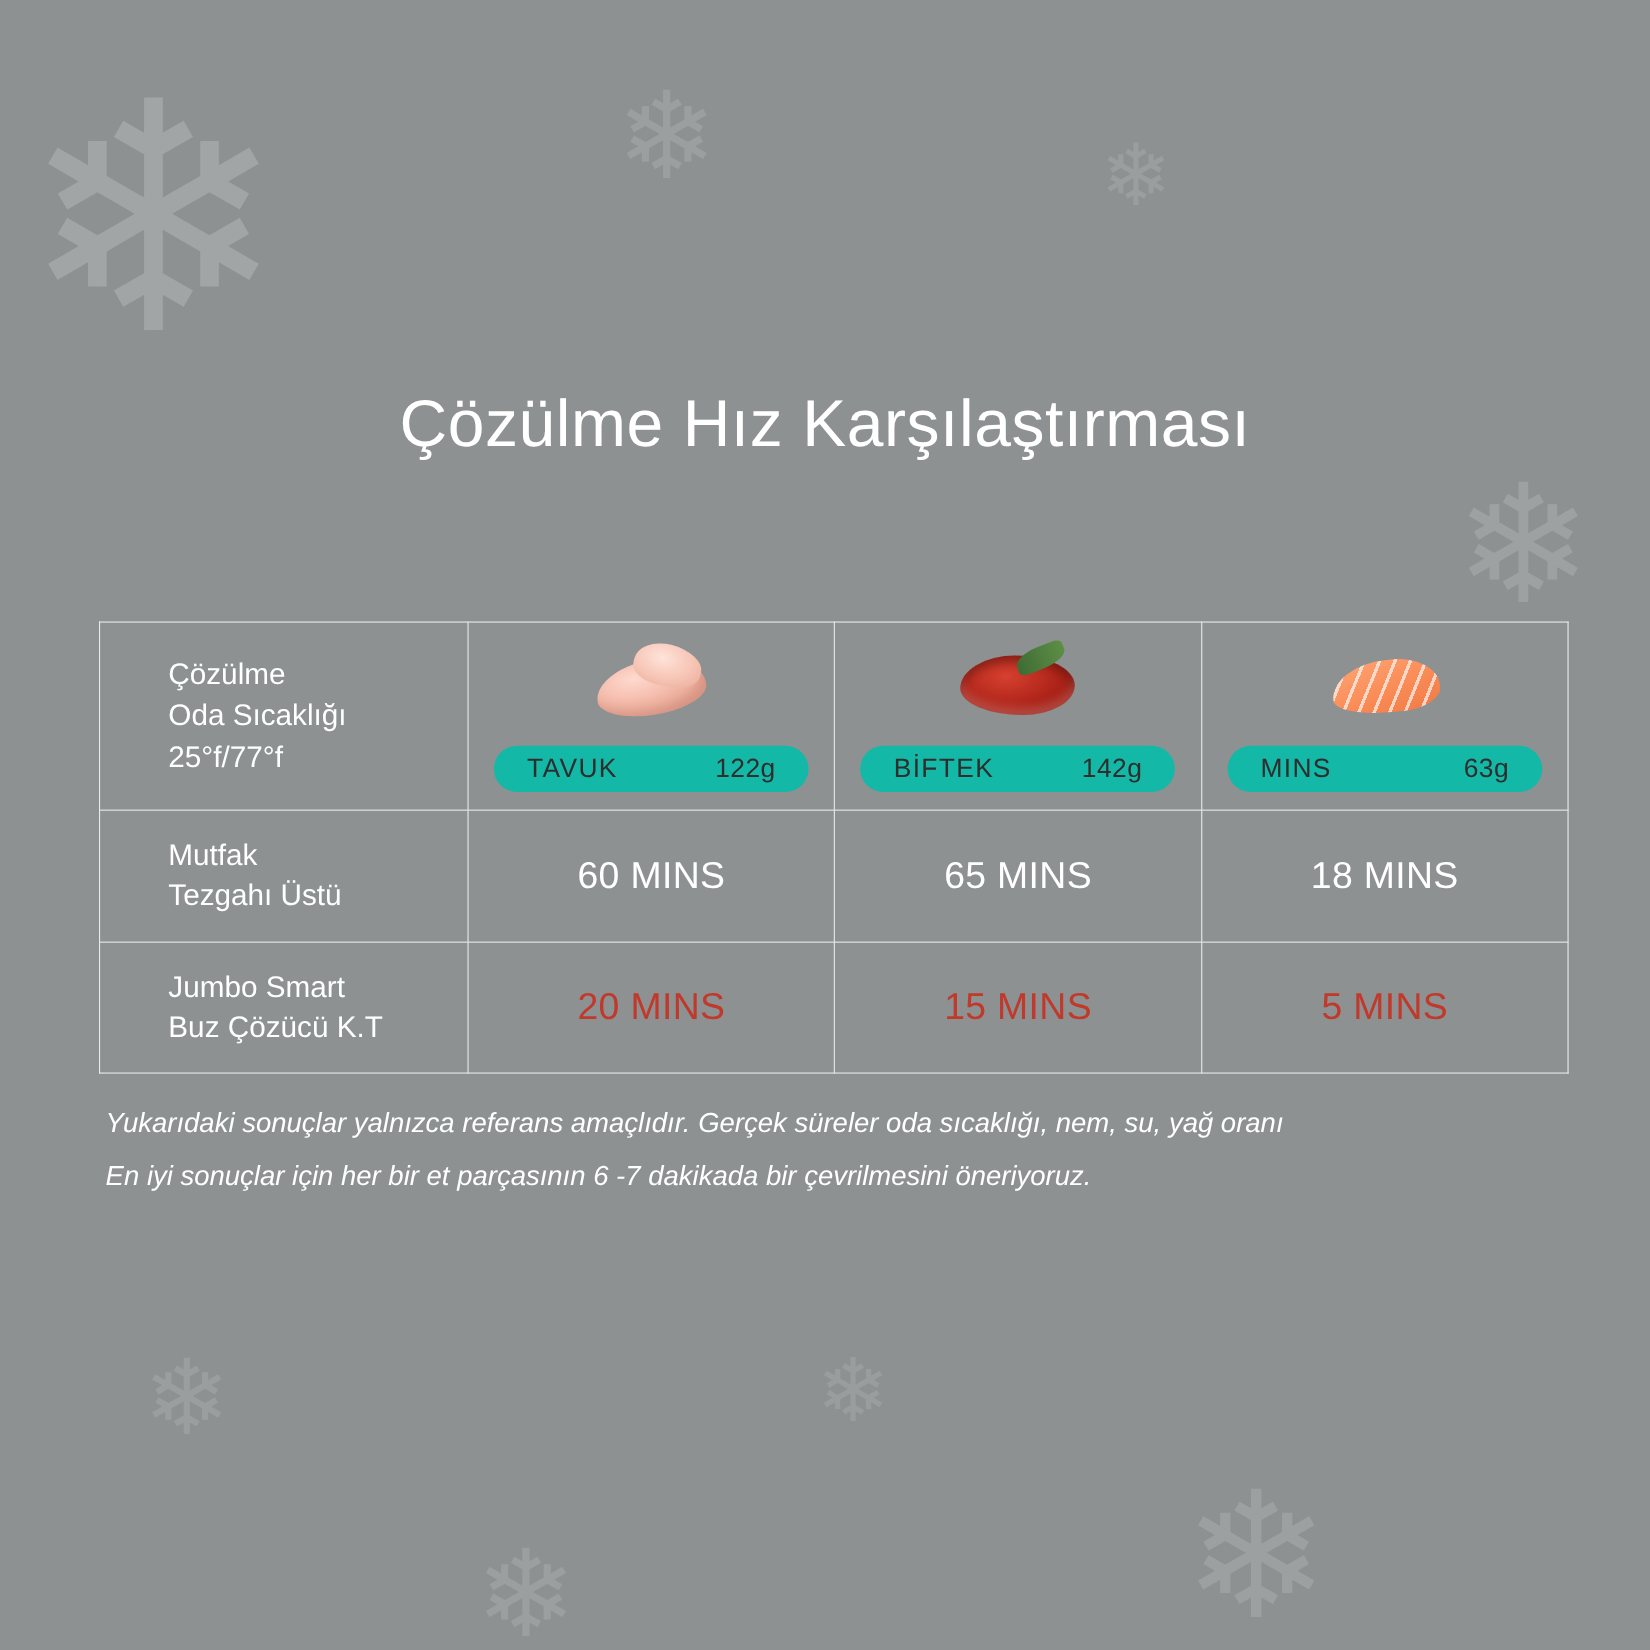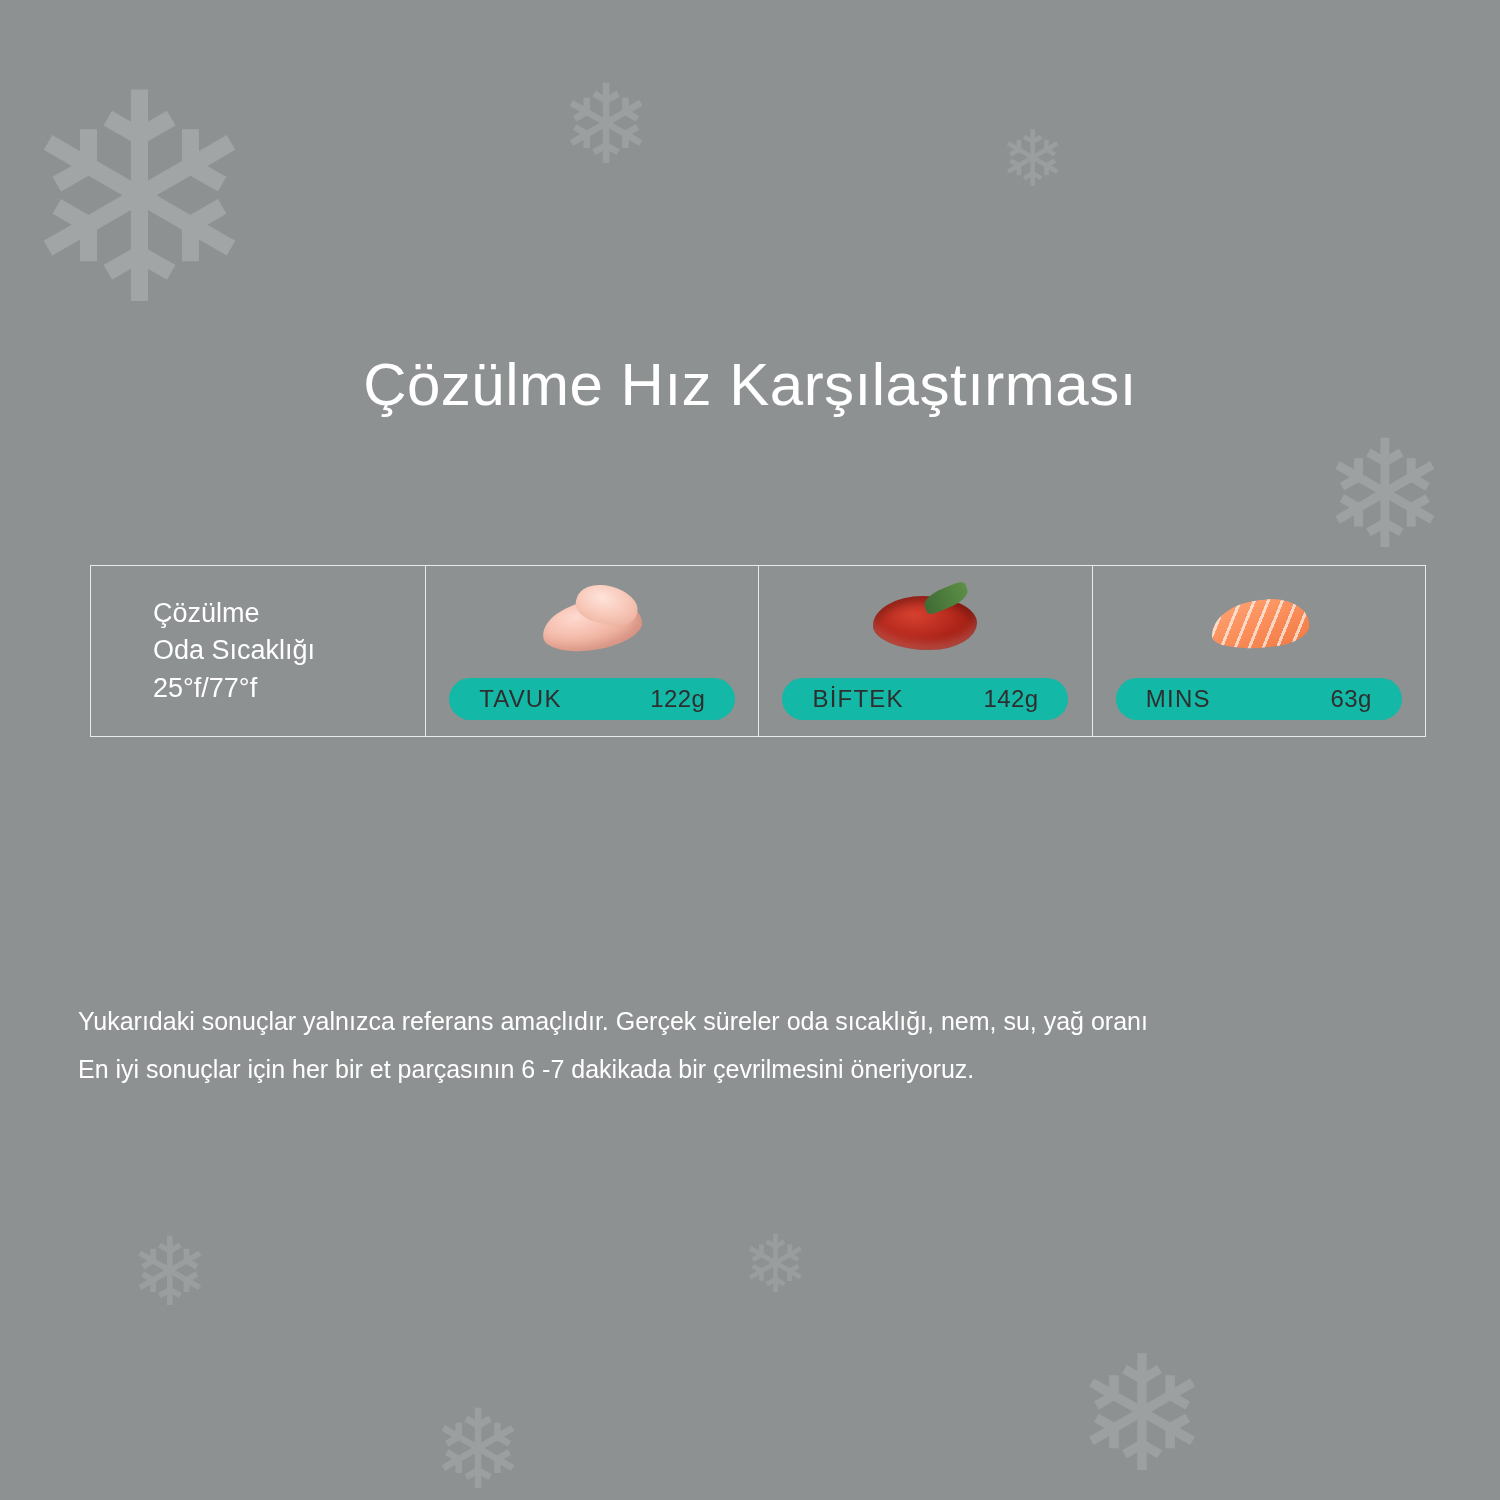--- a/index.html
+++ b/index.html
@@ -181,21 +181,21 @@
   
   .footnote {
     position: absolute;
     left: 78px;
     top: 1000px;
     width: 1350px;
     font-size: 25px;
     line-height: 1.75;
     color: #ffffff;
   }
-  .footnote p { margin: 0 0 4px 0; }
+  .footnote p { margin: 0 0 4px 18px; font-style: italic; }
 </style>
 </head>
 <body>
 
 <div class="snow s1">❄</div>
 <div class="snow s2">❄</div>
 <div class="snow s3">❄</div>
 <div class="snow s4">❄</div>
 <div class="snow s5">❄</div>
 <div class="snow s6">❄</div>
@@ -238,21 +238,39 @@
         <div class="product-inner">
           <div class="meat salmon"></div>
           <div class="badge">
             <span class="pname">MINS</span>
             <span class="weight">63g</span>
           </div>
         </div>
       </td>
     </tr>
 
-
+    <tr class="row-mid">
+      <td class="col-label">
+        <div class="label-cell">Mutfak
+Tezgahı Üstü</div>
+      </td>
+      <td class="time-cell">60 MINS</td>
+      <td class="time-cell">65 MINS</td>
+      <td class="time-cell">18 MINS</td>
+    </tr>
+
+    <tr class="row-last">
+      <td class="col-label">
+        <div class="label-cell">Jumbo Smart
+Buz Çözücü K.T</div>
+      </td>
+      <td class="time-cell fast">20 MINS</td>
+      <td class="time-cell fast">15 MINS</td>
+      <td class="time-cell fast">5 MINS</td>
+    </tr>
   </tbody>
     </table>
 </div>
 
 <div class="footnote">
   <p>Yukarıdaki sonuçlar yalnızca referans amaçlıdır. Gerçek süreler oda sıcaklığı, nem, su, yağ oranı</p>
   <p>En iyi sonuçlar için her bir et parçasının 6 -7 dakikada bir çevrilmesini öneriyoruz.</p>
 </div>
 
 </body></html>

